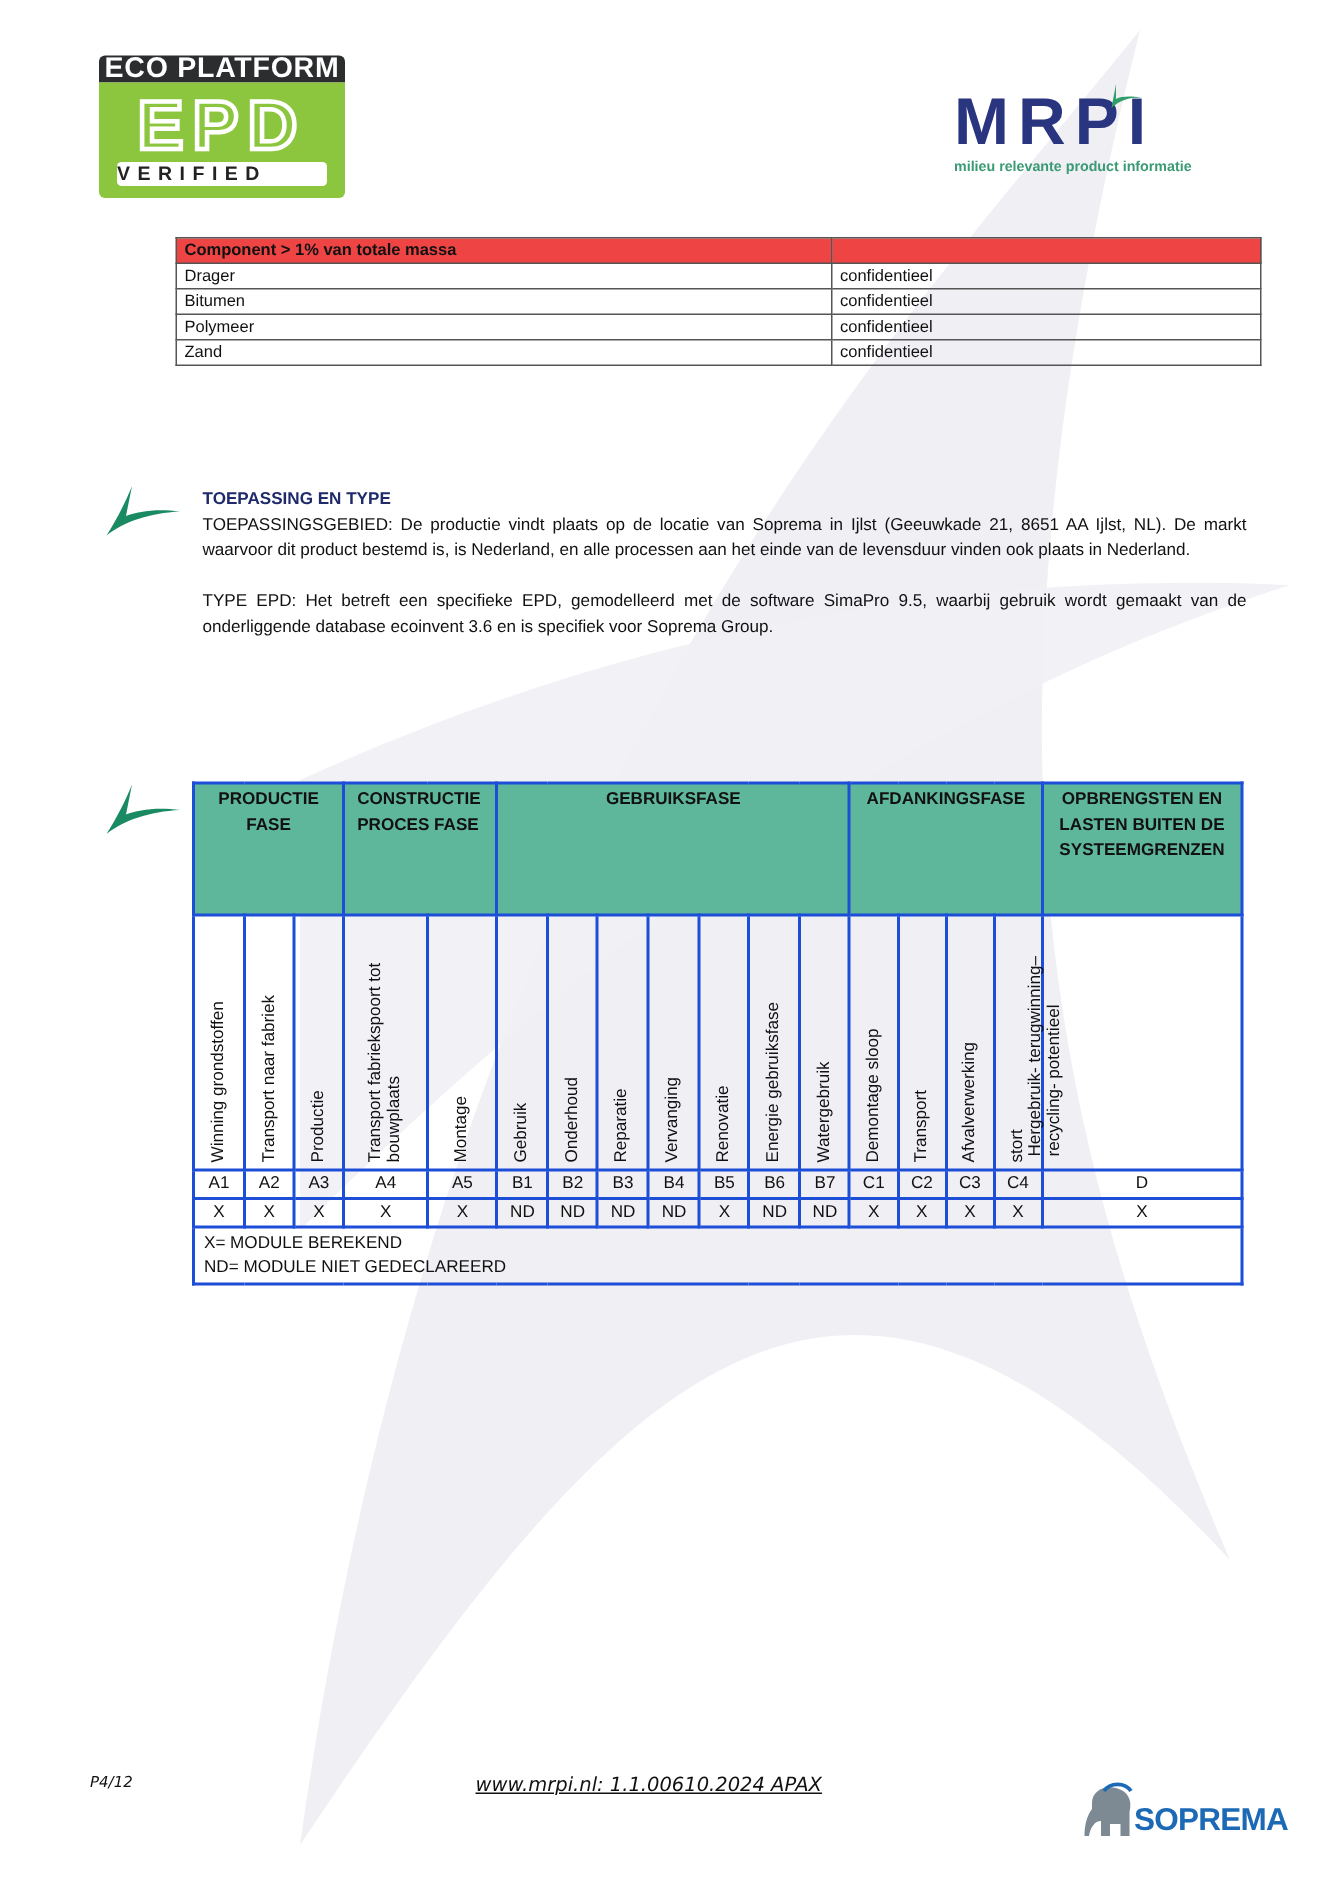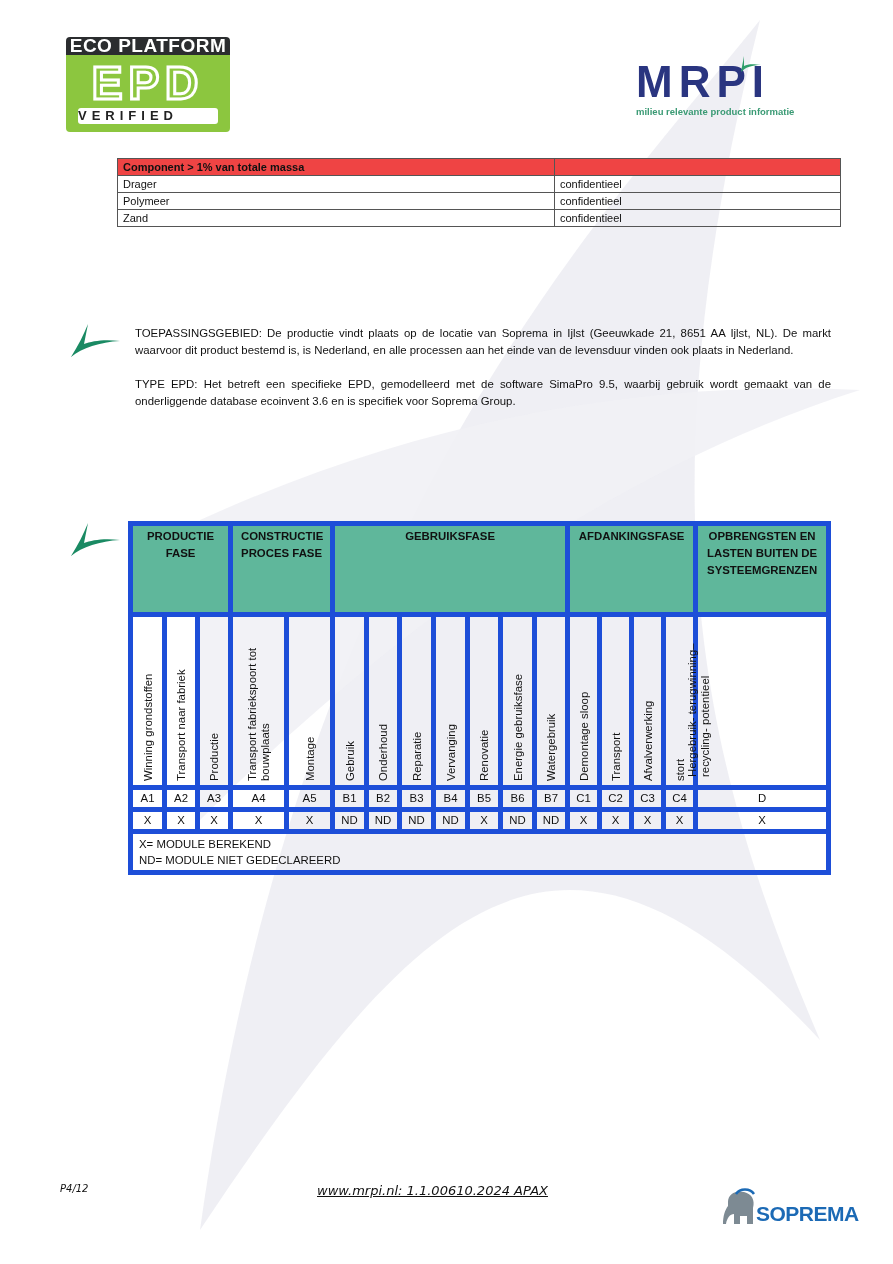--- a/index.html
+++ b/index.html
@@ -34,21 +34,21 @@
   .swoosh { position:absolute; z-index:1; }
 
   
   .app { left:135px; top:325px; width:696px; font-size:11.4px; line-height:17px; }
   .app h3 { margin:0; font-size:11.4px; color:#1f2a6b; font-weight:bold; }
   .app p { margin:0; text-align:justify; }
   .app p.gap { margin-top:17px; }
 
   
   table.mod { position:absolute; left:128px; top:521px; width:701px; border-collapse:collapse; z-index:1; font-size:11.4px; table-layout:fixed; }
-  table.mod td, table.mod th { border:5px solid #1d4ed8; padding:0; }
+  table.mod td, table.mod th { border:2px solid #1d4ed8; padding:0; }
   table.mod th.phase { background:#5fb79b; height:84px; vertical-align:top; font-weight:bold; font-size:11.4px; line-height:17px; padding-top:2px; }
   table.mod td.vert { height:168px; vertical-align:bottom; position:relative; }
   .vt { position:absolute; left:50%; bottom:4px; transform-origin:left bottom; transform:rotate(-90deg) translateY(50%);
         white-space:nowrap; font-size:11.4px; line-height:13px; }
   .vt.two { white-space:normal; width:150px; }
   table.mod td.code, table.mod td.val { text-align:center; height:17px; line-height:17px; }
   table.mod td.legend { padding:2px 6px; font-size:11.4px; line-height:16px; }
 
   
   .footer-page { left:60px; top:1183px; font-family:"DejaVu Sans", sans-serif; font-style:italic; font-size:10px; }
@@ -84,38 +84,43 @@
   <tbody>
       <tr>
     <th>Component &gt; 1% van totale massa</th>
     <th></th>
   </tr>
   <tr>
     <td class="c1">Drager</td>
     <td>confidentieel</td>
   </tr>
   <tr>
+    <td class="c1">Bitumen</td>
+    <td>confidentieel</td>
+  </tr>
+  <tr>
     <td class="c1">Polymeer</td>
     <td>confidentieel</td>
   </tr>
   <tr>
     <td class="c1">Zand</td>
     <td>confidentieel</td>
   </tr>
 </tbody>
   </table>
 
 <svg class="swoosh" style="left:70px;top:322px;" width="50" height="36" viewBox="0 0 50 36">
   <path d="M18 2 C 14 12, 8 24, 1 35 C 12 26, 30 20, 50 19 C 34 17, 22 19, 14 22 Z" fill="#1a8a63"></path>
 </svg>
 <svg class="swoosh" style="left:70px;top:521px;" width="50" height="36" viewBox="0 0 50 36">
   <path d="M18 2 C 14 12, 8 24, 1 35 C 12 26, 30 20, 50 19 C 34 17, 22 19, 14 22 Z" fill="#1a8a63"></path>
 </svg>
 
 <div class="layer app">
+  <h3>TOEPASSING EN TYPE</h3>
   <p>TOEPASSINGSGEBIED: De productie  vindt plaats op de locatie van Soprema in Ijlst (Geeuwkade 21, 8651 AA Ijlst, NL). De markt waarvoor dit product bestemd is, is Nederland, en alle processen aan het einde van de levensduur vinden ook plaats in Nederland.</p>
   <p class="gap">TYPE EPD: Het betreft een specifieke EPD, gemodelleerd met de software SimaPro 9.5, waarbij gebruik wordt gemaakt van de onderliggende database ecoinvent 3.6 en is specifiek voor Soprema Group.</p>
 </div>
 
 <table class="mod">
   <colgroup>
     <col style="width:34px">
       <col style="width:33px">
       <col style="width:33px">
     <col style="width:56px">

